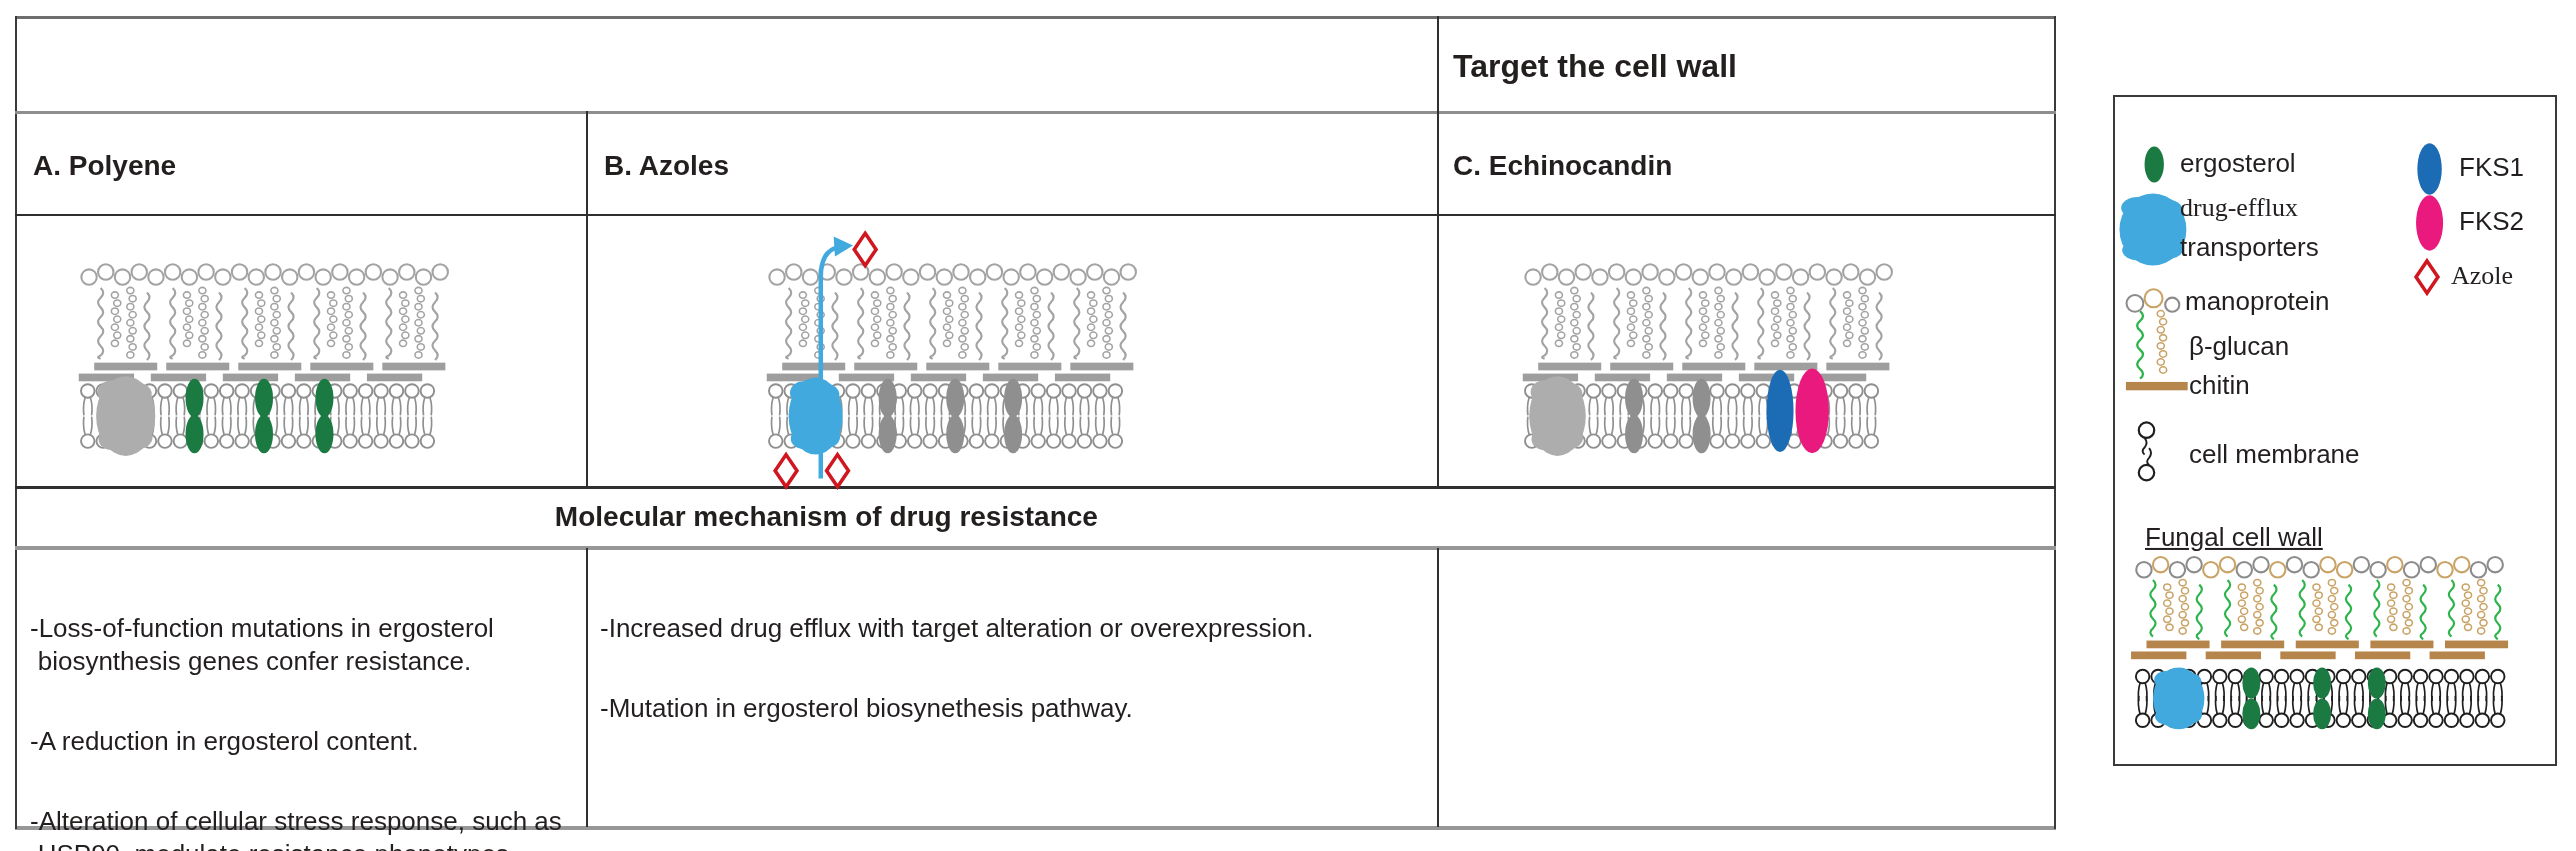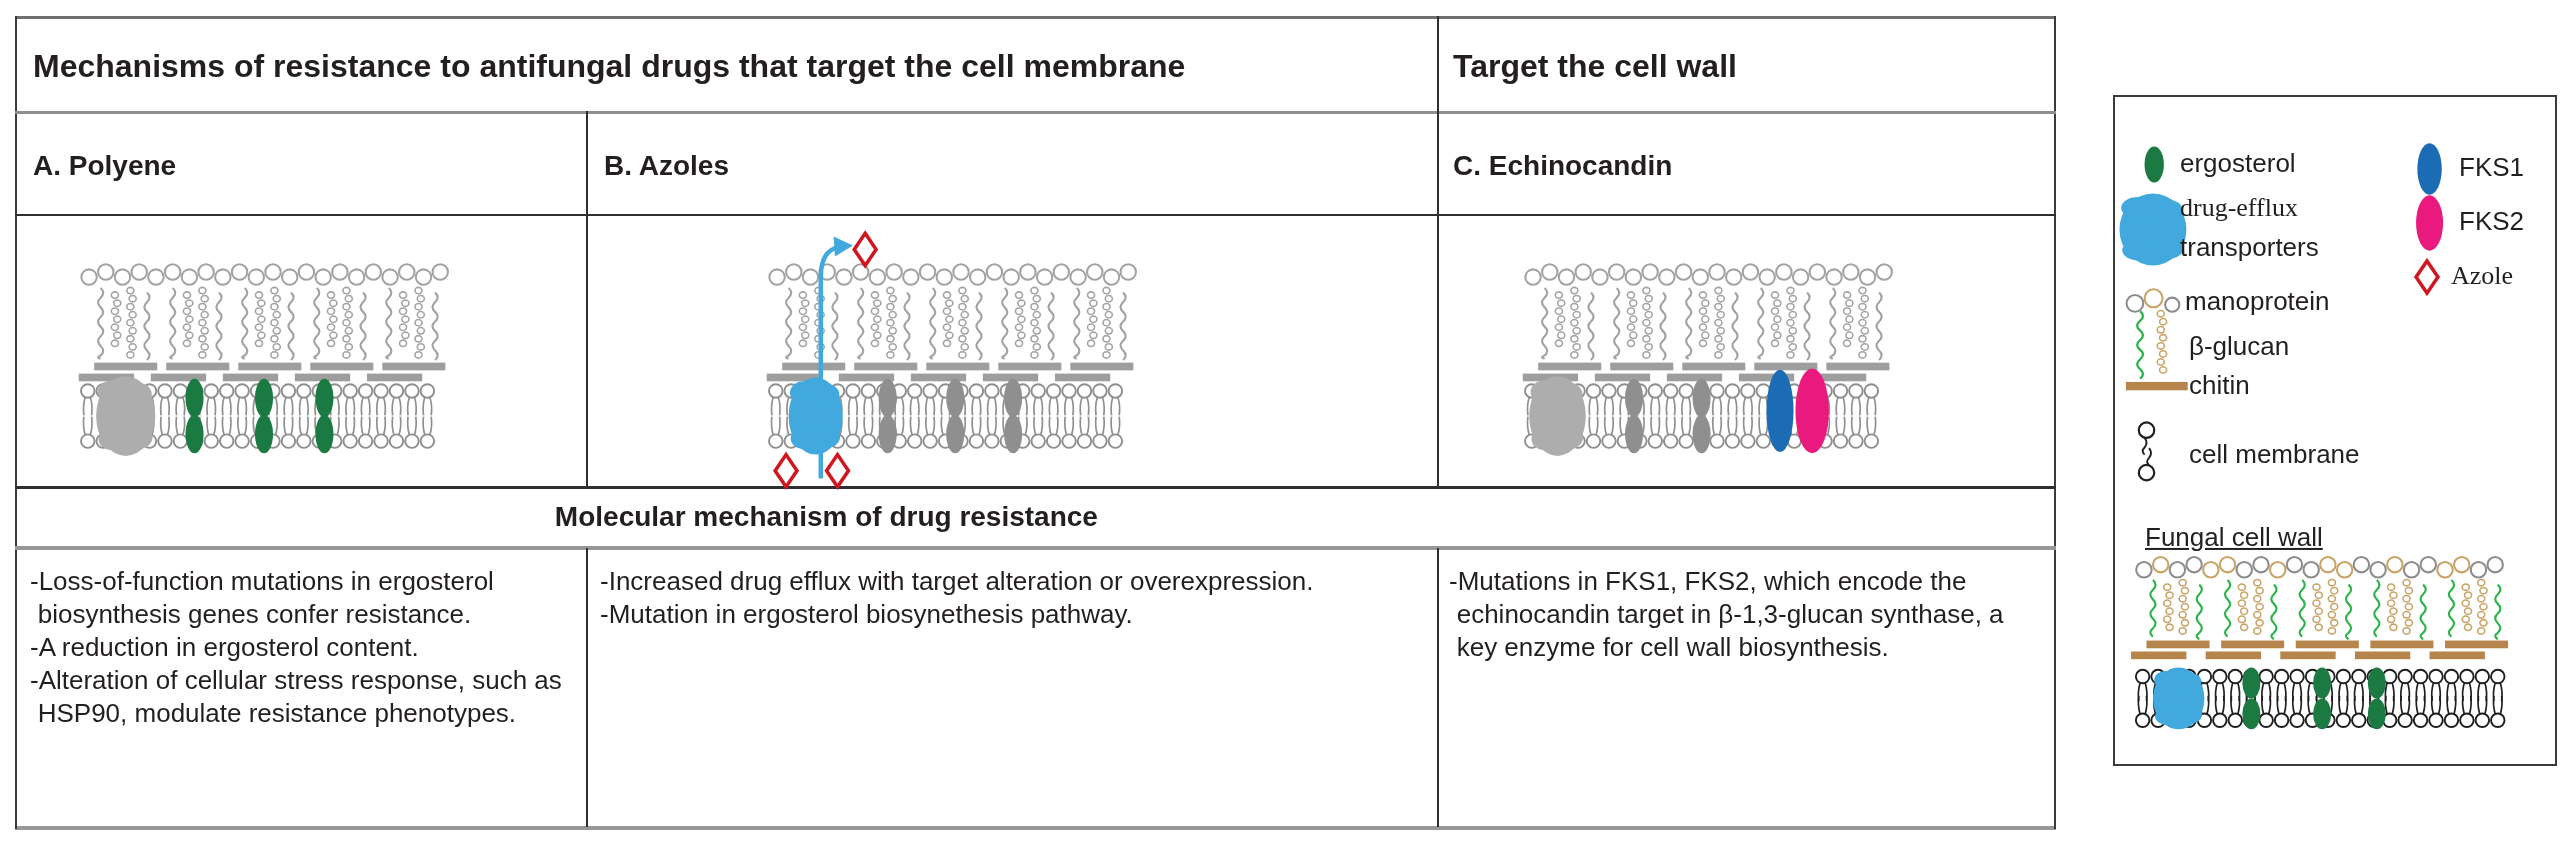--- a/index.html
+++ b/index.html
@@ -5,21 +5,21 @@
   html,body{margin:0;padding:0;background:#ffffff;}
   #canvas{position:relative;width:2576px;height:851px;background:#ffffff;overflow:hidden;
           font-family:"Liberation Sans", sans-serif;color:#231f1f;}
   .line{position:absolute;}
   .cell{position:absolute;}
   .vcenter{transform:translateY(-50%);}
   .title-text{font-size:32px;font-weight:bold;white-space:nowrap;}
   .panel-label{font-size:28px;font-weight:bold;white-space:nowrap;}
   .mech-header{font-size:28px;font-weight:bold;text-align:center;}
   .mech-text{font-size:26px;line-height:33px;}
-  .bullet{padding-left:7.7px;text-indent:-7.7px;}
+  .bullet{padding-left:7.7px;text-indent:-7.7px;margin-top:47px;}
   .legend-label{position:absolute;font-size:26px;white-space:nowrap;transform:translateY(-55%);}
   svg{position:absolute;pointer-events:none;}
 </style>
 </head>
 <body>
 
 <div id="canvas">
 
   <div class="line" style="left:15.4px;top:16px;width:2041px;height:3.2px;background:#6e6e6e;"></div>
   <div class="line" style="left:15.4px;top:826px;width:2041px;height:3.9px;background:#979797;"></div>
@@ -27,21 +27,20 @@
   <div class="line" style="left:2054px;top:16px;width:1.9px;height:813px;background:#3a3a3a;"></div>
   <div class="line" style="left:15.4px;top:111px;width:2041px;height:2.6px;background:#8e8e8e;"></div>
   <div class="line" style="left:15.4px;top:214px;width:2041px;height:1.9px;background:#2f2f2f;"></div>
   <div class="line" style="left:15.4px;top:486px;width:2041px;height:2.6px;background:#2f2f2f;"></div>
   <div class="line" style="left:15.4px;top:546px;width:2041px;height:3.9px;background:#979797;"></div>
   <div class="line" style="left:586px;top:111px;width:1.9px;height:375px;background:#2f2f2f;"></div>
   <div class="line" style="left:586px;top:548px;width:1.9px;height:279px;background:#2f2f2f;"></div>
   <div class="line" style="left:1437px;top:16px;width:1.9px;height:470px;background:#2f2f2f;"></div>
   <div class="line" style="left:1437px;top:548px;width:1.9px;height:279px;background:#2f2f2f;"></div>
 
-  <div class="cell title-text vcenter" style="left:33px;top:66px;">Mechanisms of resistance to antifungal drugs that target the cell membrane</div>
   <div class="cell title-text vcenter" style="left:1453px;top:66px;">Target the cell wall</div>
 
   <div class="cell panel-label vcenter" style="left:33px;top:166px;">A. Polyene</div>
   <div class="cell panel-label vcenter" style="left:604px;top:166px;">B. Azoles</div>
   <div class="cell panel-label vcenter" style="left:1453px;top:166px;">C. Echinocandin</div>
 
   <svg id="svgA" style="left:71px;top:216px;" width="386" height="283" viewBox="0 0 600 440">
       <g>
         <path d="M 46 112 q 8 7.5 0 15 q -8 7.5 0 15 q 8 7.5 0 15 q -8 7.5 0 15 q 8 7.5 0 15 q -8 7.5 0 15 q 8 7.5 0 15 q -8 2.5 0 5" fill="none" stroke="#a3a3a3" stroke-width="3.4"></path>
         <ellipse cx="68.2" cy="123" rx="5.5" ry="5" fill="none" stroke="#a3a3a3" stroke-width="2.4"></ellipse>
@@ -777,23 +776,20 @@
   <div class="cell mech-header vcenter" style="left:15.4px;top:517px;width:1622px;">Molecular mechanism of drug resistance</div>
 
   <div class="cell mech-text" style="left:30px;top:565px;width:546px;">
       <div class="bullet">-Loss-of-function mutations in ergosterol biosynthesis genes confer resistance.</div>
       <div class="bullet">-A reduction in ergosterol content.</div>
       <div class="bullet">-Alteration of cellular stress response, such as HSP90, modulate resistance phenotypes.</div>
     </div>
   <div class="cell mech-text" style="left:600px;top:565px;width:830px;">
       <div class="bullet">-Increased drug efflux with target alteration or overexpression.</div>
       <div class="bullet">-Mutation in ergosterol biosynethesis pathway.</div>
-    </div>
-  <div class="cell mech-text" style="left:1449px;top:565px;width:579px;">
-      <div class="bullet">-Mutations in FKS1, FKS2, which encode the echinocandin target in β-1,3-glucan synthase, a key enzyme for cell wall biosynthesis.</div>
     </div>
 
   <div class="cell" style="left:2113px;top:95px;width:444px;height:671px;border:2.6px solid #3a3a3a;box-sizing:border-box;"></div>
 
   <svg id="svgLegend" style="left:2113px;top:95px;" width="444" height="671" viewBox="0 0 690 1043">
       <ellipse cx="64" cy="108" rx="15" ry="28" fill="#1a7a41"></ellipse>
       <g>
         <ellipse cx="62" cy="209" rx="52" ry="56" fill="#41a9dd"></ellipse>
         <ellipse cx="38.599999999999994" cy="175.4" rx="26" ry="16.8" fill="#41a9dd"></ellipse>
         <ellipse cx="83.84" cy="178.2" rx="23.92" ry="15.680000000000001" fill="#41a9dd"></ellipse>

